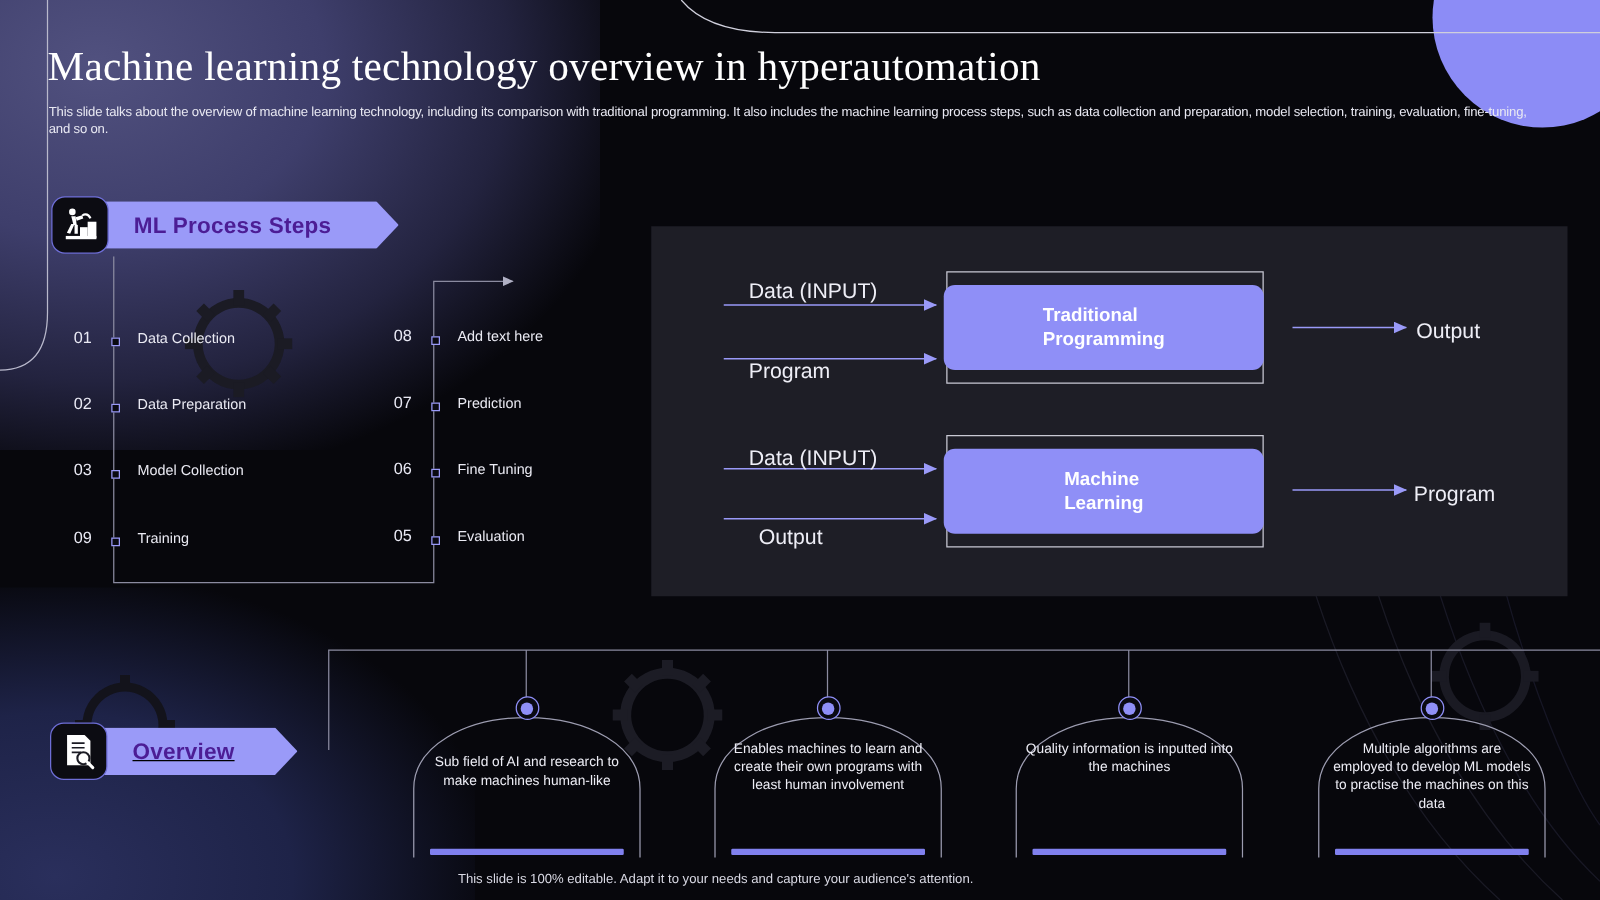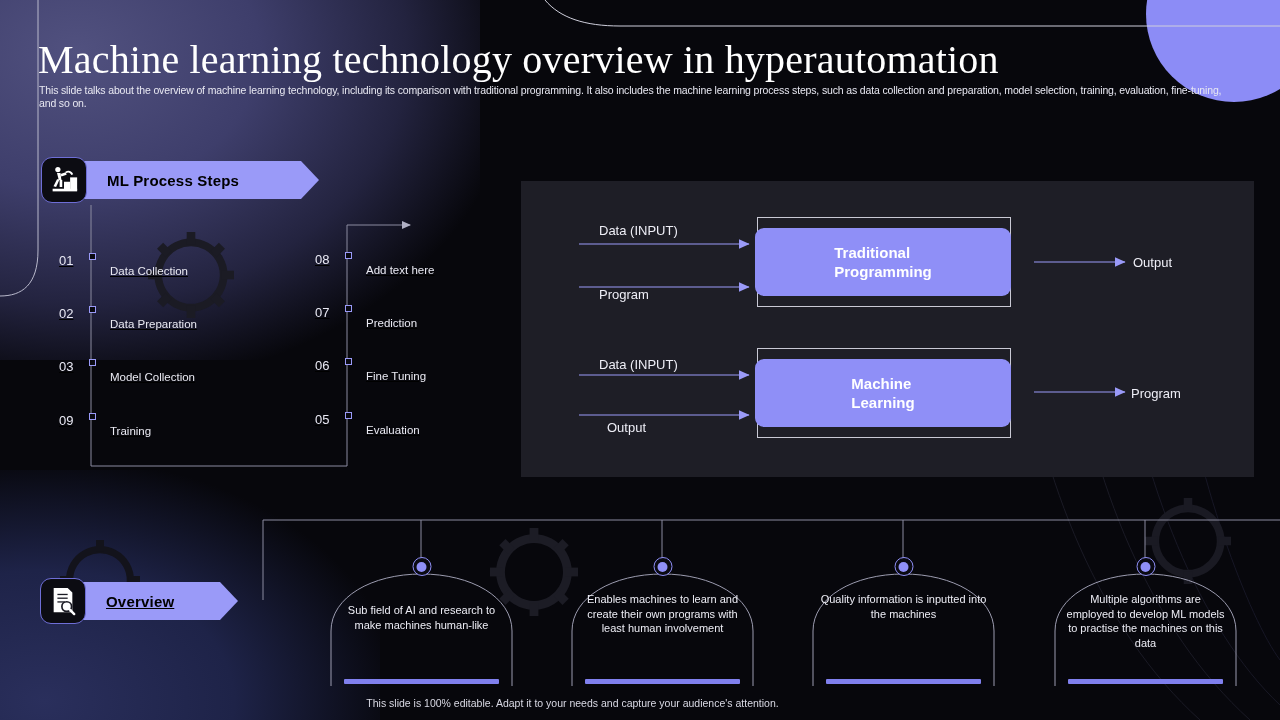--- a/index.html
+++ b/index.html
@@ -47,21 +47,21 @@
     opacity: .55; pointer-events: none;
   }
 
   .gear { position: absolute; color: #15151c; pointer-events: none; }
   .gear svg { display: block; }
 
   
   .title {
     position: absolute; left: 38px; top: 36px;
     font-family: "Liberation Serif", serif;
-    font-size: 40px; color: #ffffff; letter-spacing: .2px;
+    font-size: 33px; color: #ffffff; letter-spacing: .2px;
     white-space: nowrap;
   }
   .subtitle {
     position: absolute; left: 39px; top: 84px; width: 1190px;
     font-size: 10.5px; line-height: 13px; color: #e8e8f2;
     letter-spacing: -0.15px;
   }
 
   
   .banner { position: absolute; display: flex; align-items: center; }
@@ -71,49 +71,49 @@
     display: flex; align-items: center; justify-content: center;
     position: relative; z-index: 3;
   }
   .banner-tag {
     height: 38px; margin-left: -6px;
     background: #9a9af8; display: flex; align-items: center;
     padding-left: 26px; padding-right: 34px;
     clip-path: polygon(0 0, calc(100% - 18px) 0, 100% 50%, calc(100% - 18px) 100%, 0 100%);
   }
   .banner-tag span {
-    font-size: 15px; font-weight: bold; color: #000000;
+    font-size: 18px; font-weight: bold; color: #4c1d95;
     letter-spacing: .2px; white-space: nowrap;
   }
 
   
   .steps { position: absolute; left: 50px; top: 205px; width: 470px; height: 270px; }
   .steps svg { position: absolute; left: 0; top: 0; }
-  .step { position: absolute; display: flex; align-items: flex-start; white-space: nowrap; text-decoration: underline; }
+  .step { position: absolute; display: flex; align-items: flex-end; white-space: nowrap; }
   .step-num { font-size: 13px; color: #e9e9f4; width: 22px; }
   .step-dot {
     width: 7px; height: 7px; border: 1.1px solid #9a9af8;
     background: #0a0a12; margin: 0 14px 0 8px;
   }
   .step-label { font-size: 11.5px; color: #eaeaf3; margin-top: 12px; }
 
   
   .panel {
     position: absolute; left: 521px; top: 181px;
     width: 733px; height: 296px;
     background: #1e1e26;
   }
   .flow-box {
     position: absolute; border-radius: 9px;
     background: #8f8ff7; display: flex; align-items: center; justify-content: center;
     text-align: left; font-size: 15px; font-weight: bold; color: #ffffff;
     line-height: 19px; z-index: 2;
   }
   .flow-frame { position: absolute; border: 1px solid #c9c9d4; z-index: 1; }
-  .flow-lbl { position: absolute; font-size: 13px; color: #eeeef6; white-space: nowrap; }
+  .flow-lbl { position: absolute; font-size: 17px; color: #eeeef6; white-space: nowrap; }
   .panel svg { position: absolute; left: 0; top: 0; pointer-events: none; }
 
   
   .cards-svg { position: absolute; left: 0; top: 505px; width: 1280px; height: 200px; }
   .card { position: absolute; width: 183px; height: 120px; }
   .card-body {
     position: absolute; left: 0; top: 0; width: 183px; height: 120px;
   }
   .card-text {
     position: absolute; left: 12px; right: 12px; top: 36px;

